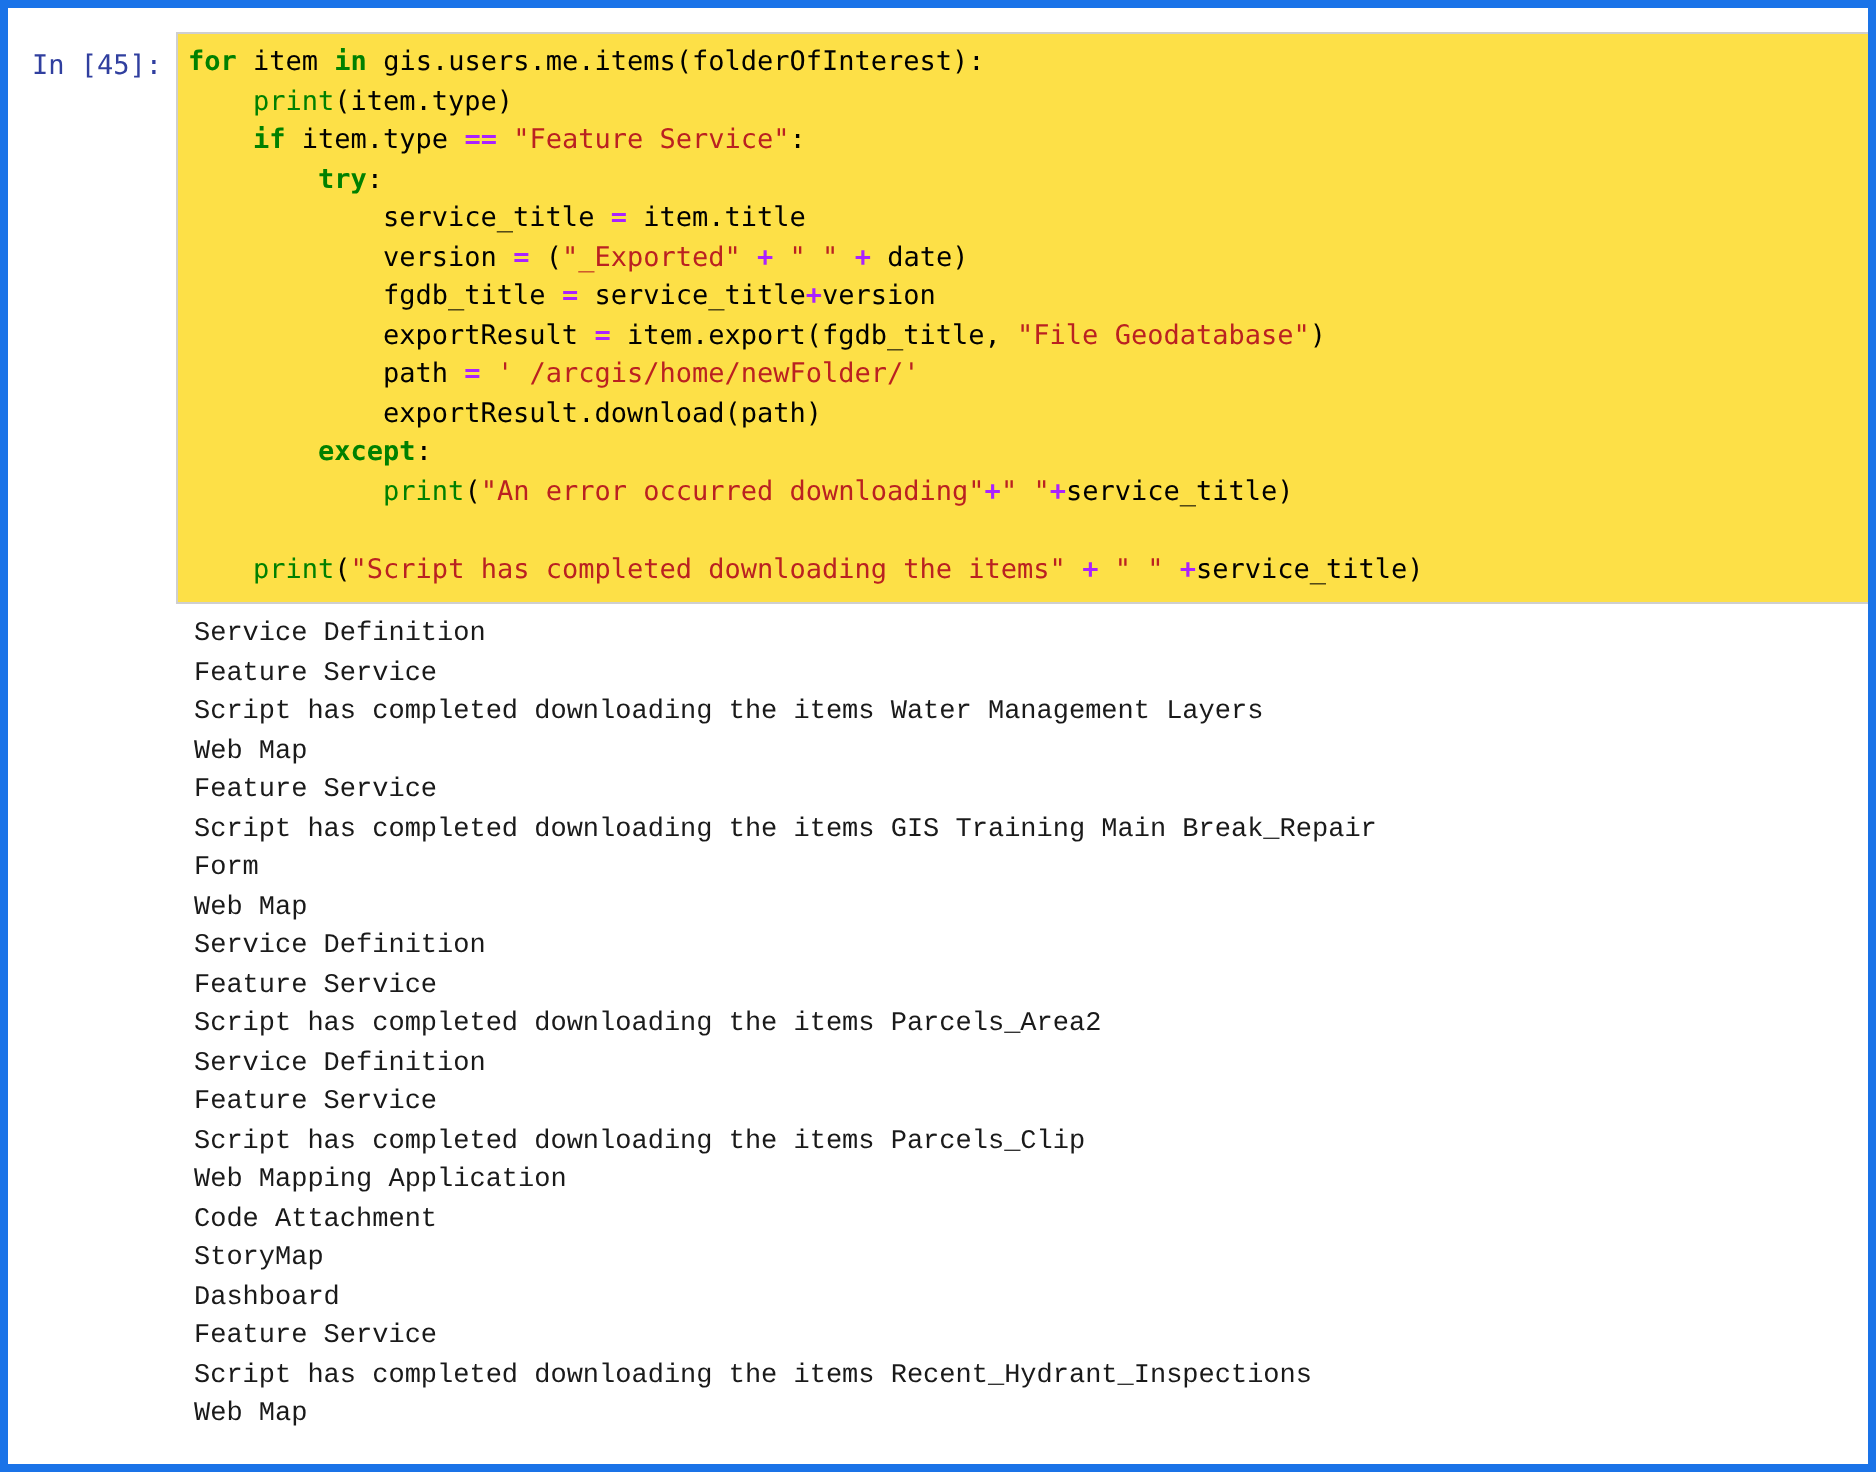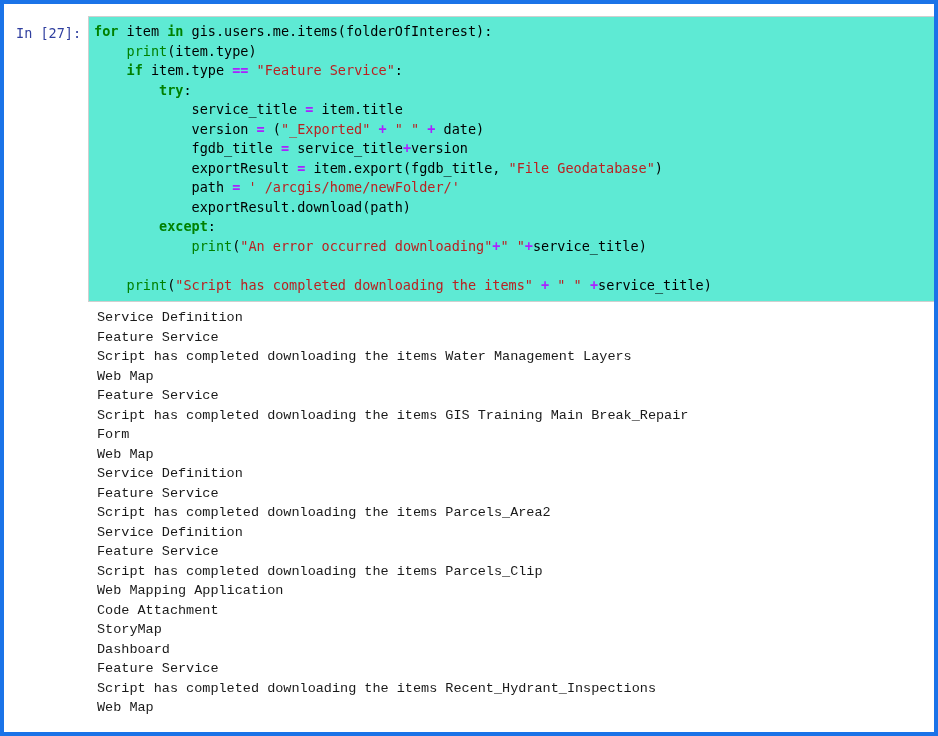--- a/index.html
+++ b/index.html
@@ -42,21 +42,21 @@
     font-family: "DejaVu Sans Mono", monospace;
     font-size: 13.5px;
     line-height: 19.5px;
     white-space: pre;
     user-select: none;
   }
 
   .code-cell {
     flex: 1 1 auto;
     box-sizing: border-box;
-    background: #5eead4;
+    background: #fde047;
     border-top: 1px solid #cfcfcf;
     border-bottom: 1px solid #cfcfcf;
     border-left: 1px solid #cfcfcf;
     padding: 5px 0 6px 5px;
     margin-right: 0;
   }
 
   pre.code {
     margin: 0;
     padding: 0;
@@ -95,21 +95,21 @@
     font-family: Liberation Mono, monospace;
   }
 </style>
 </head>
 <body>
 
 <div id="notebook-frame">
 
   <div class="cell-row">
 
-    <div class="prompt">In [27]:</div>
+    <div class="prompt">In [45]:</div>
 
     <div class="code-cell">
       <pre class="code" id="code-block"><div style="height: 19.5px;"><span class="kw">for</span><span class="pl"> item </span><span class="kw">in</span><span class="pl"> gis.users.me.items(folderOfInterest):</span></div><div style="height: 19.5px;"><span class="pl">    </span><span class="bi">print</span><span class="pl">(item.type)</span></div><div style="height: 19.5px;"><span class="pl">    </span><span class="kw">if</span><span class="pl"> item.type </span><span class="op">==</span><span class="pl"> </span><span class="str">"Feature Service"</span><span class="pl">:</span></div><div style="height: 19.5px;"><span class="pl">        </span><span class="kw">try</span><span class="pl">:</span></div><div style="height: 19.5px;"><span class="pl">            service_title </span><span class="op">=</span><span class="pl"> item.title</span></div><div style="height: 19.5px;"><span class="pl">            version </span><span class="op">=</span><span class="pl"> (</span><span class="str">"_Exported"</span><span class="pl"> </span><span class="op">+</span><span class="pl"> </span><span class="str">" "</span><span class="pl"> </span><span class="op">+</span><span class="pl"> date)</span></div><div style="height: 19.5px;"><span class="pl">            fgdb_title </span><span class="op">=</span><span class="pl"> service_title</span><span class="op">+</span><span class="pl">version</span></div><div style="height: 19.5px;"><span class="pl">            exportResult </span><span class="op">=</span><span class="pl"> item.export(fgdb_title, </span><span class="str">"File Geodatabase"</span><span class="pl">)</span></div><div style="height: 19.5px;"><span class="pl">            path </span><span class="op">=</span><span class="pl"> </span><span class="str">' /arcgis/home/newFolder/'</span></div><div style="height: 19.5px;"><span class="pl">            exportResult.download(path)</span></div><div style="height: 19.5px;"><span class="pl">        </span><span class="kw">except</span><span class="pl">:</span></div><div style="height: 19.5px;"><span class="pl">            </span><span class="bi">print</span><span class="pl">(</span><span class="str">"An error occurred downloading"</span><span class="op">+</span><span class="str">" "</span><span class="op">+</span><span class="pl">service_title)</span></div><div style="height: 19.5px;">&nbsp;</div><div style="height: 19.5px;"><span class="pl">    </span><span class="bi">print</span><span class="pl">(</span><span class="str">"Script has completed downloading the items"</span><span class="pl"> </span><span class="op">+</span><span class="pl"> </span><span class="str">" "</span><span class="pl"> </span><span class="op">+</span><span class="pl">service_title)</span></div></pre>
     </div>
 
   </div>
 
   <div class="output-area">
     <pre class="output" id="output-block"><div>Service Definition</div><div>Feature Service</div><div>Script has completed downloading the items Water Management Layers</div><div>Web Map</div><div>Feature Service</div><div>Script has completed downloading the items GIS Training Main Break_Repair</div><div>Form</div><div>Web Map</div><div>Service Definition</div><div>Feature Service</div><div>Script has completed downloading the items Parcels_Area2</div><div>Service Definition</div><div>Feature Service</div><div>Script has completed downloading the items Parcels_Clip</div><div>Web Mapping Application</div><div>Code Attachment</div><div>StoryMap</div><div>Dashboard</div><div>Feature Service</div><div>Script has completed downloading the items Recent_Hydrant_Inspections</div><div>Web Map</div></pre>
   </div>

